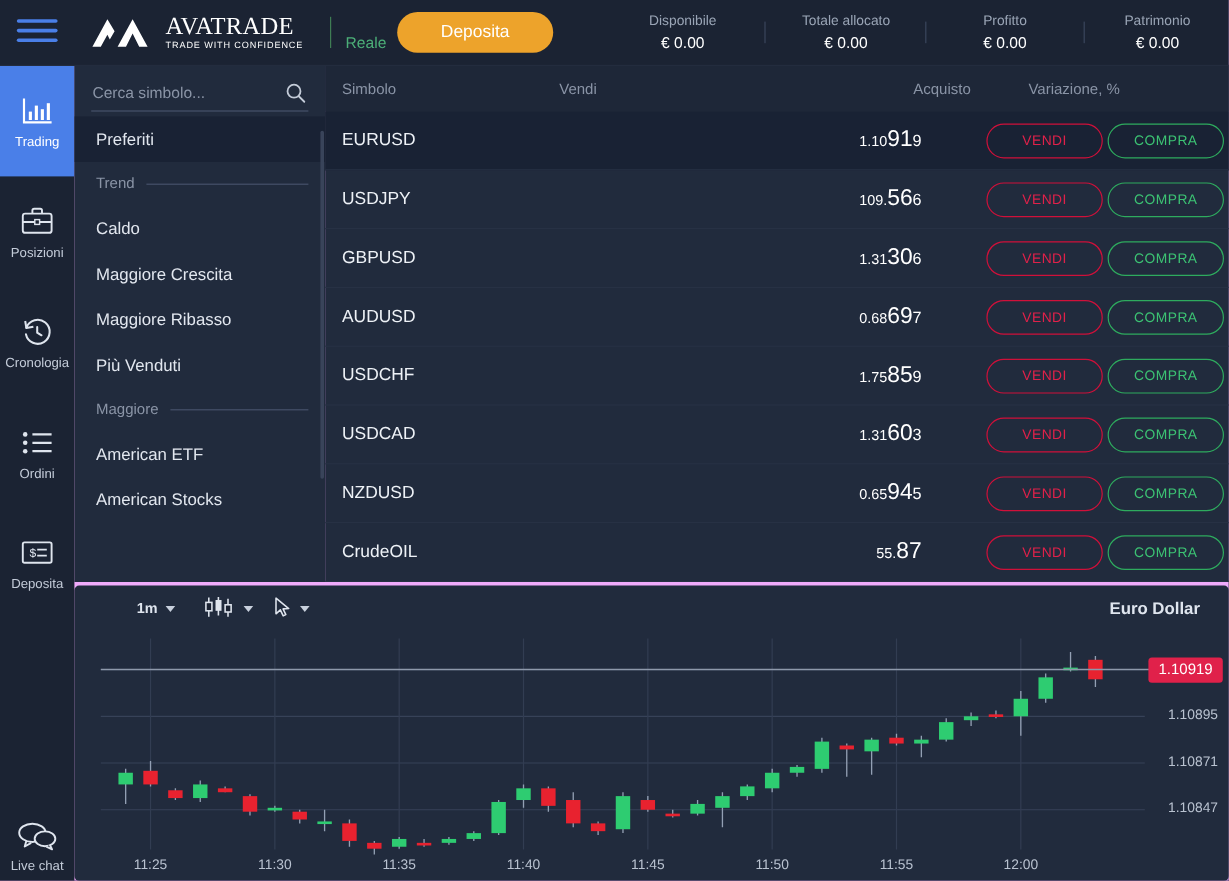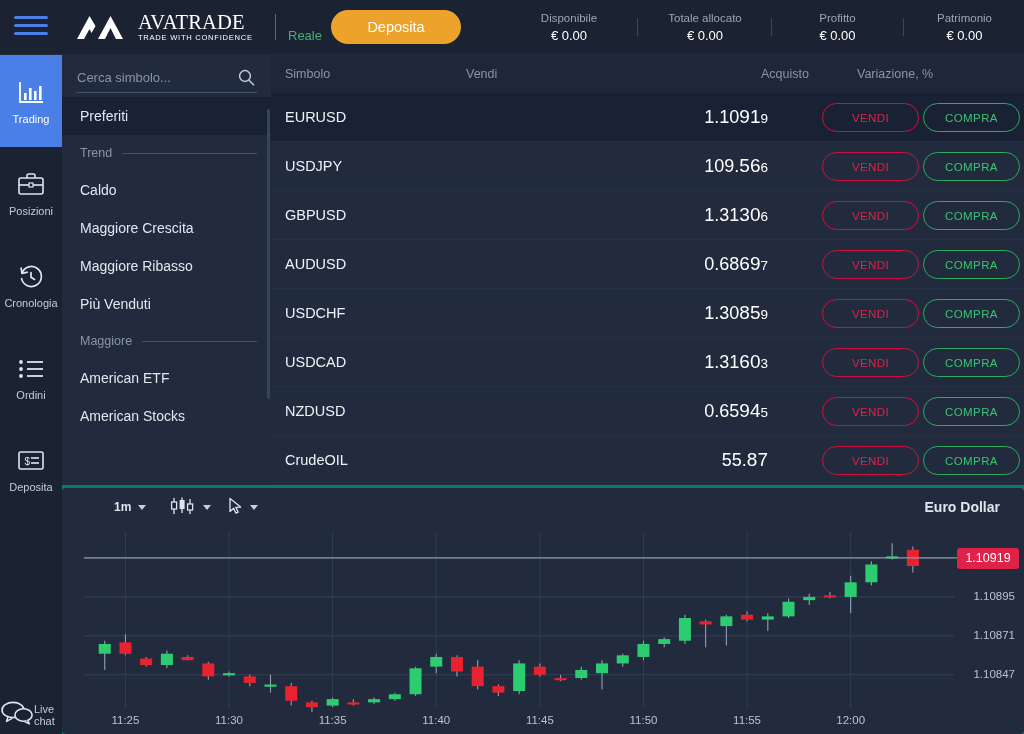--- a/index.html
+++ b/index.html
@@ -2,21 +2,21 @@
 <html><head>
 <meta charset="utf-8">
 <style>
   * { box-sizing: border-box; margin: 0; padding: 0; }
   html, body {
     width: 1024px; height: 734px;
     background: #1b2333;
     font-family: "Liberation Sans", sans-serif;
     overflow: hidden;
   }
-  #app { position: relative; width: 1024px; height: 734px; background: #0f766e; }
+  #app { position: relative; width: 1024px; height: 734px; background: #f0abfc; }
 
   
   #header {
     position: absolute; left: 0; top: 0; width: 1024px; height: 55px;
     background: #1b2333;
     border-bottom: 1px solid #232c3e;
   }
   #hamburger {
     position: absolute; left: 12px; top: 13px; width: 36px; height: 30px;
     cursor: pointer; padding: 3px 2px;
@@ -65,21 +65,21 @@
   .nav-item {
     position: relative; width: 62px; height: 92px; cursor: pointer;
     display: flex; flex-direction: column; align-items: center; justify-content: center;
   }
   .nav-item.active { background: #4a7fe8; }
   .nav-icon { height: 30px; display: flex; align-items: center; justify-content: center; }
   .nav-label { font-size: 11px; color: #c3cbd8; margin-top: 5px; }
   .nav-item.active .nav-label { color: #ffffff; }
   #livechat {
     position: absolute; left: 0; bottom: 6px; width: 62px;
-    display: flex; flex-direction: row; align-items: center; cursor: pointer;
+    display: flex; flex-direction: column; align-items: center; cursor: pointer;
   }
   #livechat .nav-label { margin-top: 4px; }
 
   
   #watchlist {
     position: absolute; left: 62px; top: 55px; width: 209px; height: 430px;
     background: #212b3d; overflow: hidden;
   }
   #search-wrap { position: relative; margin: 12px 14px 0 14px; height: 30px; }
   #search-input {
@@ -111,21 +111,21 @@
   }
   #quotes-head {
     position: relative; height: 38px; background: #1e2738;
     border-bottom: 1px solid #2b3purpose;
   }
   .qh { position: absolute; top: 12px; font-size: 12.5px; color: #8a94a6; }
   .q-row { position: relative; height: 49px; border-bottom: 1px solid #273144; }
   .q-row.selected { background: #192234; }
   .q-sym { position: absolute; left: 14px; top: 16px; font-size: 14.5px; color: #eef2f7; }
   .q-price { position: absolute; top: 13px; color: #ffffff; white-space: nowrap; }
-  .q-price .p-a { font-size: 18px; }
+  .q-price .p-a { font-size: 12px; }
   .q-price .p-b { font-size: 19px; }
   .q-price .p-c { font-size: 13.5px; }
   .q-sell { left: 412px; text-align: right; width: 85px; }
   .q-buy  { left: 745px; text-align: right; width: 85px; }
   .btn-pill {
     position: absolute; top: 10px; width: 97px; height: 29px; border-radius: 15px;
     background: transparent; font-size: 11.5px; letter-spacing: 0.4px;
     font-family: "Liberation Sans", sans-serif; cursor: pointer;
   }
   .btn-sell { left: 551px; border: 1.6px solid #d0103a; color: #e0214a; }
@@ -349,21 +349,21 @@
         </div>
         <div class="q-row">
           <div class="q-sym">AUDUSD</div>
           <div class="q-price q-sell"><span class="p-a">0.68</span><span class="p-b">69</span><span class="p-c">7</span></div>
           <div class="q-price q-buy"></div>
           <button class="btn-pill btn-sell">VENDI</button>
           <button class="btn-pill btn-buy">COMPRA</button>
         </div>
         <div class="q-row">
           <div class="q-sym">USDCHF</div>
-          <div class="q-price q-sell"><span class="p-a">1.30</span><span class="p-b">85</span><span class="p-c">9</span></div>
+          <div class="q-price q-sell"><span class="p-a">1.75</span><span class="p-b">85</span><span class="p-c">9</span></div>
           <div class="q-price q-buy"></div>
           <button class="btn-pill btn-sell">VENDI</button>
           <button class="btn-pill btn-buy">COMPRA</button>
         </div>
         <div class="q-row">
           <div class="q-sym">USDCAD</div>
           <div class="q-price q-sell"><span class="p-a">1.31</span><span class="p-b">60</span><span class="p-c">3</span></div>
           <div class="q-price q-buy"></div>
           <button class="btn-pill btn-sell">VENDI</button>
           <button class="btn-pill btn-buy">COMPRA</button>

